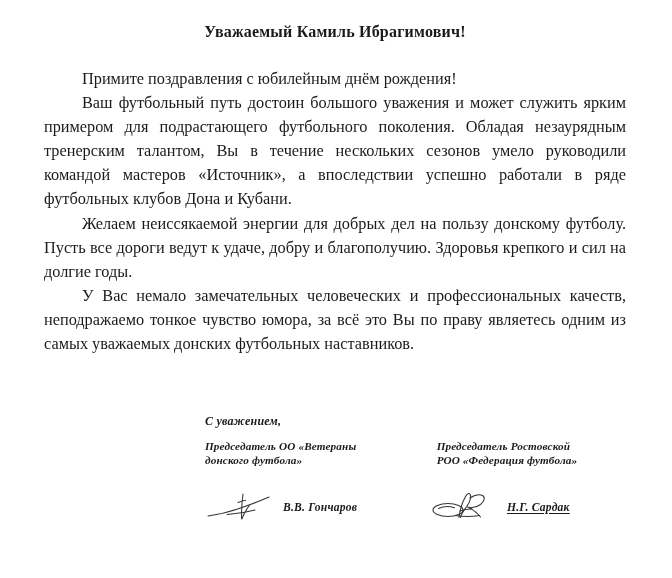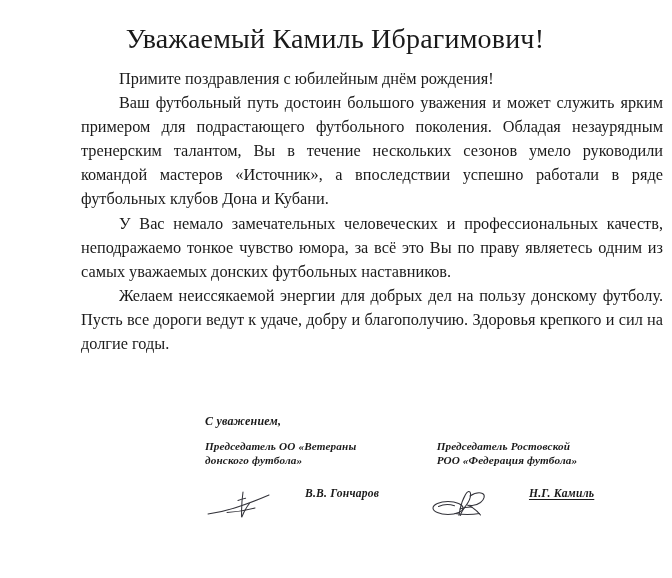--- a/index.html
+++ b/index.html
@@ -24,34 +24,33 @@
     background: #ffffff;
   }
 
   
   .doc-title {
     position: absolute;
     top: 22px;
     left: 44px;
     width: 582px;
     text-align: center;
-    font-size: 28px;
-    font-weight: normal;
+    font-size: 16px;
+    font-weight: bold;
     letter-spacing: 0.2px;
     line-height: 1.2;
     white-space: nowrap;
   }
 
   
   .body-block {
     position: absolute;
     top: 67px;
     left: 44px;
     width: 582px;
-    margin-left: 37px;
   }
   .para {
     margin: 0 0 0 0;
     text-align: justify;
     text-justify: inter-word;
     text-indent: 38px;
     font-size: 16.3px;
     line-height: 24.1px;
     hyphens: none;
   }
@@ -96,22 +95,22 @@
   .sig-rows {
     position: absolute;
     top: 487px;
     left: 205px;
     width: 430px;
     display: flex;
   }
   .sig-row {
     width: 250px;
     display: flex;
-    align-items: flex-start;
-    gap: 22px;
+    align-items: center;
+    gap: 0;
     height: 40px;
   }
   .sig-row.right {
     width: 230px;
   }
   .sig-mark {
     width: 78px;
     height: 36px;
     flex: 0 0 auto;
     display: block;
@@ -131,22 +130,22 @@
 </head>
 <body>
 
 <div class="page">
 
   <div class="doc-title">Уважаемый Камиль Ибрагимович!</div>
 
   <div class="body-block">
     <p class="para">Примите поздравления с юбилейным днём рождения!</p>
     <p class="para">Ваш футбольный путь достоин большого уважения и может служить ярким примером для подрастающего футбольного поколения. Обладая незаурядным тренерским талантом, Вы в течение нескольких сезонов умело руководили командой мастеров «Источник», а впоследствии успешно работали в ряде футбольных клубов Дона и Кубани.</p>
+    <p class="para">Желаем неиссякаемой энергии для добрых дел на пользу донскому футболу. Пусть все дороги ведут к удаче, добру и благополучию. Здоровья крепкого и сил на долгие годы.</p>
     <p class="para">У Вас немало замечательных человеческих и профессиональных качеств, неподражаемо тонкое чувство юмора, за всё это Вы по праву являетесь одним из самых уважаемых донских футбольных наставников.</p>
-    <p class="para">Желаем неиссякаемой энергии для добрых дел на пользу донскому футболу. Пусть все дороги ведут к удаче, добру и благополучию. Здоровья крепкого и сил на долгие годы.</p>
   </div>
 
   <div class="regards">С уважением,</div>
 
   <div class="sig-columns">
     <div class="sig-col">
       <div class="sig-title">Председатель ОО «Ветераны
 донского футбола»</div>
     </div>
     <div class="sig-col right">
@@ -177,18 +176,18 @@
           <path d="M9.5 19.5 C 14 17.5, 20 17, 25.5 18.8"></path>
           <path d="M30 28.5 C 31 21, 33 13.5, 36.5 7.5 C 38.5 4, 41 3.5, 41.5 6.5
                    C 42 10, 40 14.5, 37 18.5 C 34.5 22, 32 25, 31.5 28.5"></path>
           <path d="M41 9 C 45 6.5, 50 5, 53.5 6.5 C 56.5 8, 55.5 12.5, 51.5 15.5
                    C 48 18, 43.5 19, 40.5 18.2"></path>
           <path d="M38.5 18 C 43 20, 48 23.5, 51.5 28"></path>
           <path d="M26 26.5 C 33 27.5, 42 27.8, 50.5 26.5"></path>
           <path d="M31 22 C 35 20.5, 39 19.8, 43 20"></path>
         </g>
       </svg>
-      <div class="sig-name underlined">Н.Г. Камиль</div>
+      <div class="sig-name underlined">Н.Г. Сардак</div>
     </div>
 
   </div>
 
 </div>
 
 </body></html>

